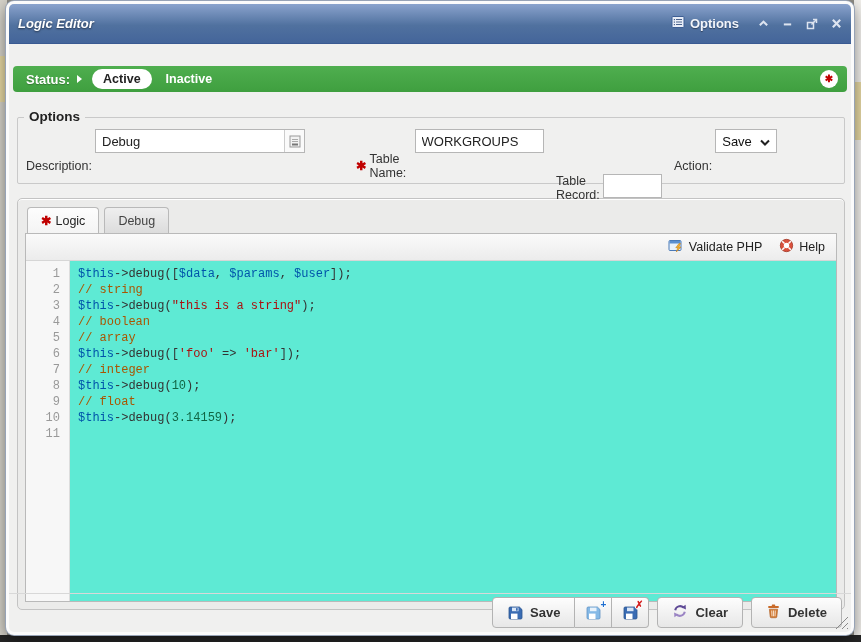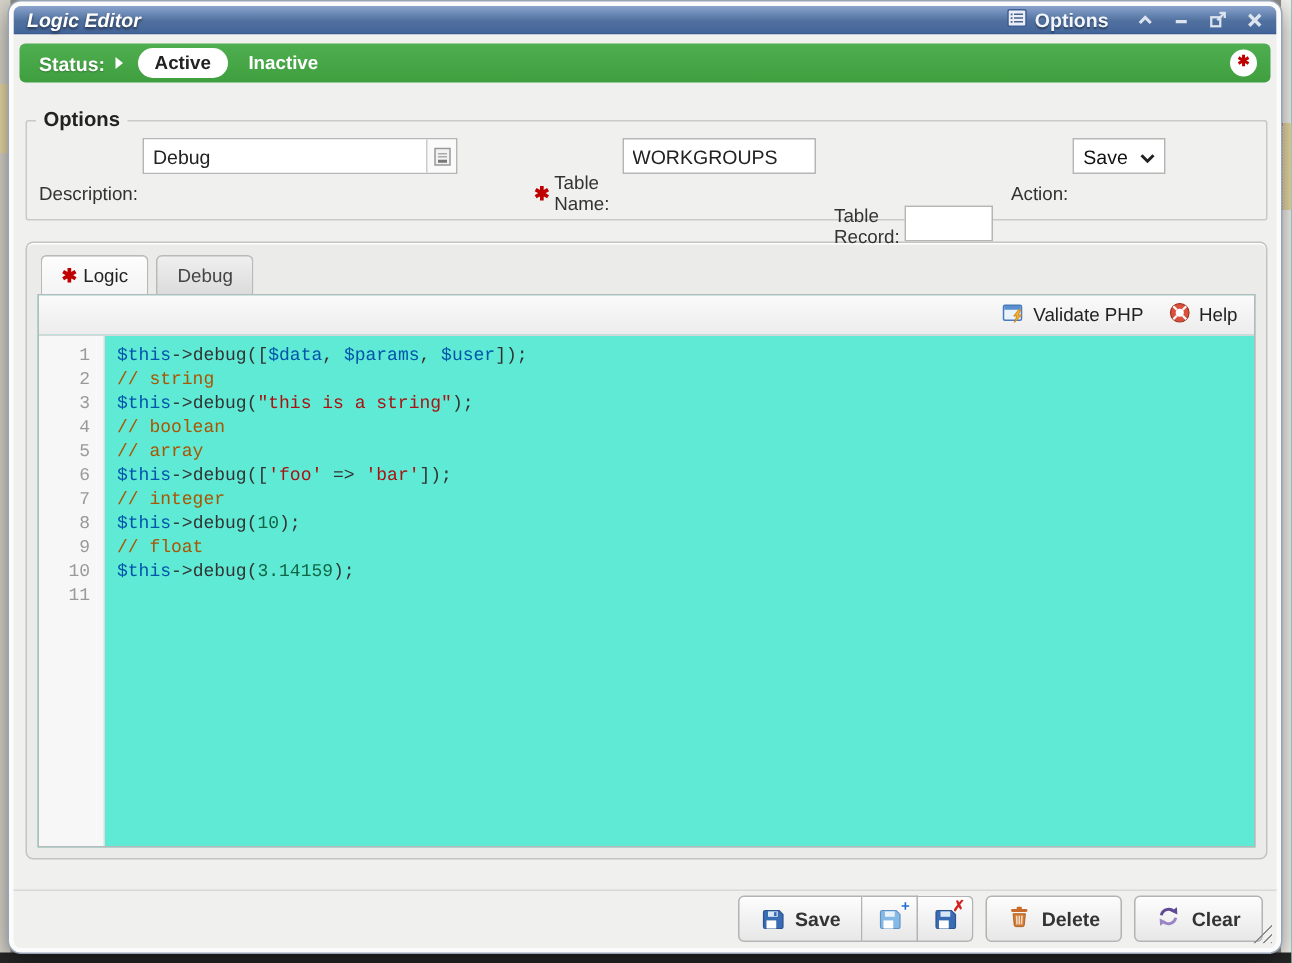--- a/index.html
+++ b/index.html
@@ -11,34 +11,34 @@
   .bg-left-tan { position:absolute; left:0; top:56px; width:7px; height:46px; background:#e7d9a4; }
   .bg-right { position:absolute; right:0; top:0; width:7px; height:642px; background:#f2f0ec; }
   .bg-right-tan { position:absolute; right:0; top:82px; width:7px; height:58px; background:#e7d9a4; border-left:1px dotted #c44; }
   .bg-bottom { position:absolute; left:0; right:0; bottom:0; height:7px; background:#262626; }
 
   .dialog { position:absolute; left:6px; top:1px; width:848px; height:634px;
     background:#f0f0ef; border:3px solid #fbfbfb; border-radius:8px;
     box-shadow:0 0 0 1px #97a3b6, 0 5px 16px rgba(0,0,0,.5); }
 
   
-  .titlebar { height:19px; border-radius:5px 5px 0 0;
+  .titlebar { height:40px; border-radius:5px 5px 0 0;
     background:linear-gradient(#8aa3cd, #50719f 55%, #44659a);
     border-bottom:1px solid #3a5a92;
     display:flex; align-items:center; padding:0 9px;gap:25px; }
   .title { flex:1; font-size:13px; font-weight:bold; font-style:italic; color:#fff;
     text-shadow:0 1px 2px rgba(0,0,0,.55); }
   .tb-right { display:flex; align-items:center; gap:13px; }
   .menu-btn { display:flex; align-items:center; gap:5px; color:#f2f5fb; font-size:13px;
     font-weight:bold; text-shadow:0 1px 1px rgba(0,0,0,.4); cursor:pointer; }
   .winctl { display:flex; align-items:center; gap:13px; margin-left:6px; }
   .winctl span { display:inline-flex; cursor:pointer; }
 
   
-  .statusbar { margin:6px 4px 0 4px; height:26px; border-radius:4px;
+  .statusbar { margin:22px 4px 0 4px; height:26px; border-radius:4px;
     background:linear-gradient(#4fae4f, #3f9f3f);
     display:flex; align-items:center; padding:0 10px 0 13px; position:relative; }
   .status-label { color:#fff; font-weight:bold; font-size:13px; text-shadow:0 1px 1px rgba(0,0,0,.25); }
   .status-caret { width:0; height:0; border-left:5px solid #fff; border-top:4px solid transparent;
     border-bottom:4px solid transparent; margin:0 10px 0 7px; }
   .status-pill { background:#fff; color:#222; font-weight:bold; font-size:12.5px;
     padding:3px 11px; border-radius:10px; cursor:pointer; }
   .status-off { color:#fff; font-weight:bold; font-size:12.5px; margin-left:14px; cursor:pointer; }
   .status-badge { position:absolute; right:9px; top:4px; width:18px; height:18px; border-radius:50%;
     background:#fff; display:flex; align-items:center; justify-content:center; cursor:pointer; }
@@ -332,40 +332,40 @@
               <path d="M2 3.2A1.2 1.2 0 0 1 3.2 2h9.2L15 4.6v8.2a1.2 1.2 0 0 1-1.2 1.2H3.2A1.2 1.2 0 0 1 2 12.8z" fill="#3a6cb3" stroke="#2c558f" stroke-width="0.8"></path>
               <rect x="5" y="2.6" width="6.5" height="3.6" fill="#d9e6f6"></rect>
               <rect x="4" y="8.6" width="6.5" height="5.4" fill="#fff"></rect>
             </svg>
           <span class="badge cross">✗</span>
         </span>
       </button>
     </div>
     <button class="btn">
       <span>
+        <svg width="16" height="16" viewBox="0 0 16 16">
+            <path d="M3.2 7.2a5 5 0 0 1 8.3-2.7" fill="none" stroke="#5f4a96" stroke-width="2"></path>
+            <polygon points="13.6,1.8 13.9,6.6 9.6,4.6" fill="#5f4a96"></polygon>
+            <path d="M12.8 8.8a5 5 0 0 1-8.3 2.7" fill="none" stroke="#9b85c4" stroke-width="2"></path>
+            <polygon points="2.4,14.2 2.1,9.4 6.4,11.4" fill="#9b85c4"></polygon>
+          </svg>
+      </span>
+      <span>Clear</span>
+    </button>
+    <button class="btn">
+      <span>
         <svg width="15" height="16" viewBox="0 0 16 16">
             <rect x="6.2" y="1" width="3.6" height="2" rx="0.6" fill="#c96a28"></rect>
             <rect x="2.2" y="2.6" width="11.6" height="2.2" rx="1" fill="#c96a28"></rect>
             <path d="M3.6 6h8.8l-.8 8a1.3 1.3 0 0 1-1.3 1.2H5.7A1.3 1.3 0 0 1 4.4 14z" fill="#d27b36" stroke="#a85a1e" stroke-width="0.6"></path>
             <g stroke="#f5dcc4" stroke-width="1.1">
               <line x1="6.1" y1="7.4" x2="6.4" y2="13.6"></line>
               <line x1="8" y1="7.4" x2="8" y2="13.6"></line>
               <line x1="9.9" y1="7.4" x2="9.6" y2="13.6"></line>
             </g>
           </svg>
       </span>
       <span>Delete</span>
     </button>
-    <button class="btn">
-      <span>
-        <svg width="16" height="16" viewBox="0 0 16 16">
-            <path d="M3.2 7.2a5 5 0 0 1 8.3-2.7" fill="none" stroke="#5f4a96" stroke-width="2"></path>
-            <polygon points="13.6,1.8 13.9,6.6 9.6,4.6" fill="#5f4a96"></polygon>
-            <path d="M12.8 8.8a5 5 0 0 1-8.3 2.7" fill="none" stroke="#9b85c4" stroke-width="2"></path>
-            <polygon points="2.4,14.2 2.1,9.4 6.4,11.4" fill="#9b85c4"></polygon>
-          </svg>
-      </span>
-      <span>Clear</span>
-    </button>
   </div>
 
   <div class="grip"></div>
 </div>
 
 </body></html>

